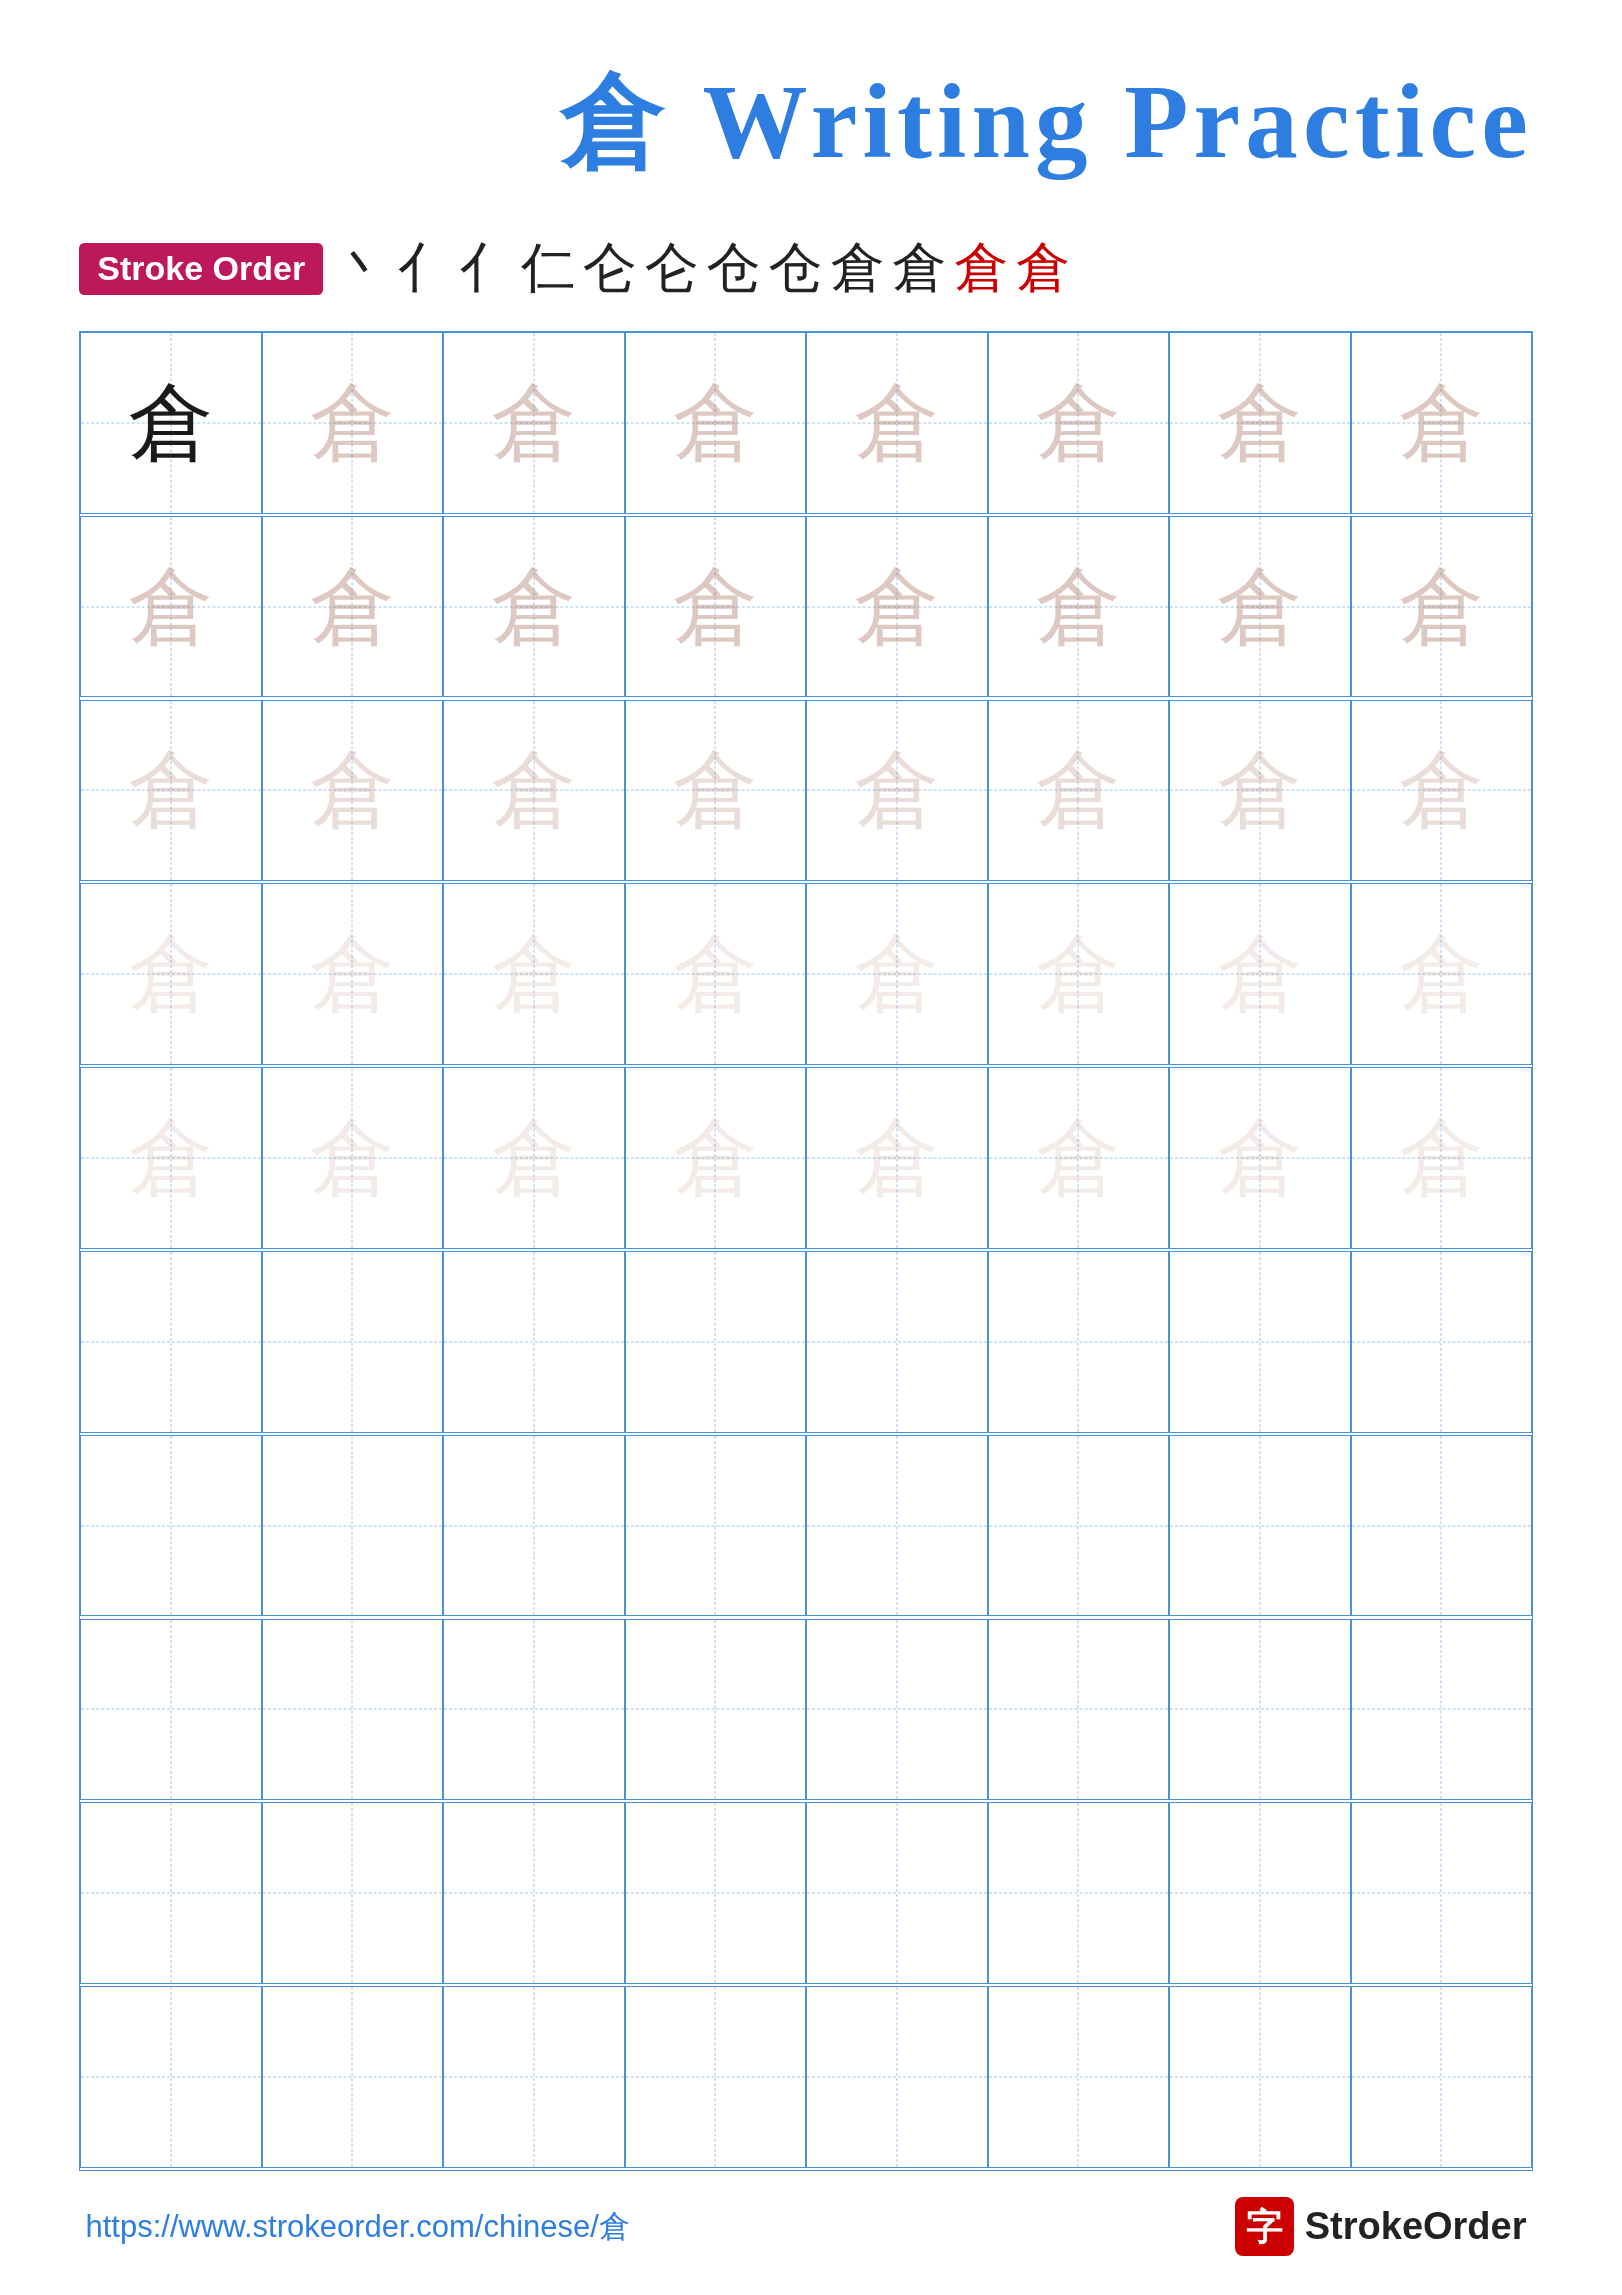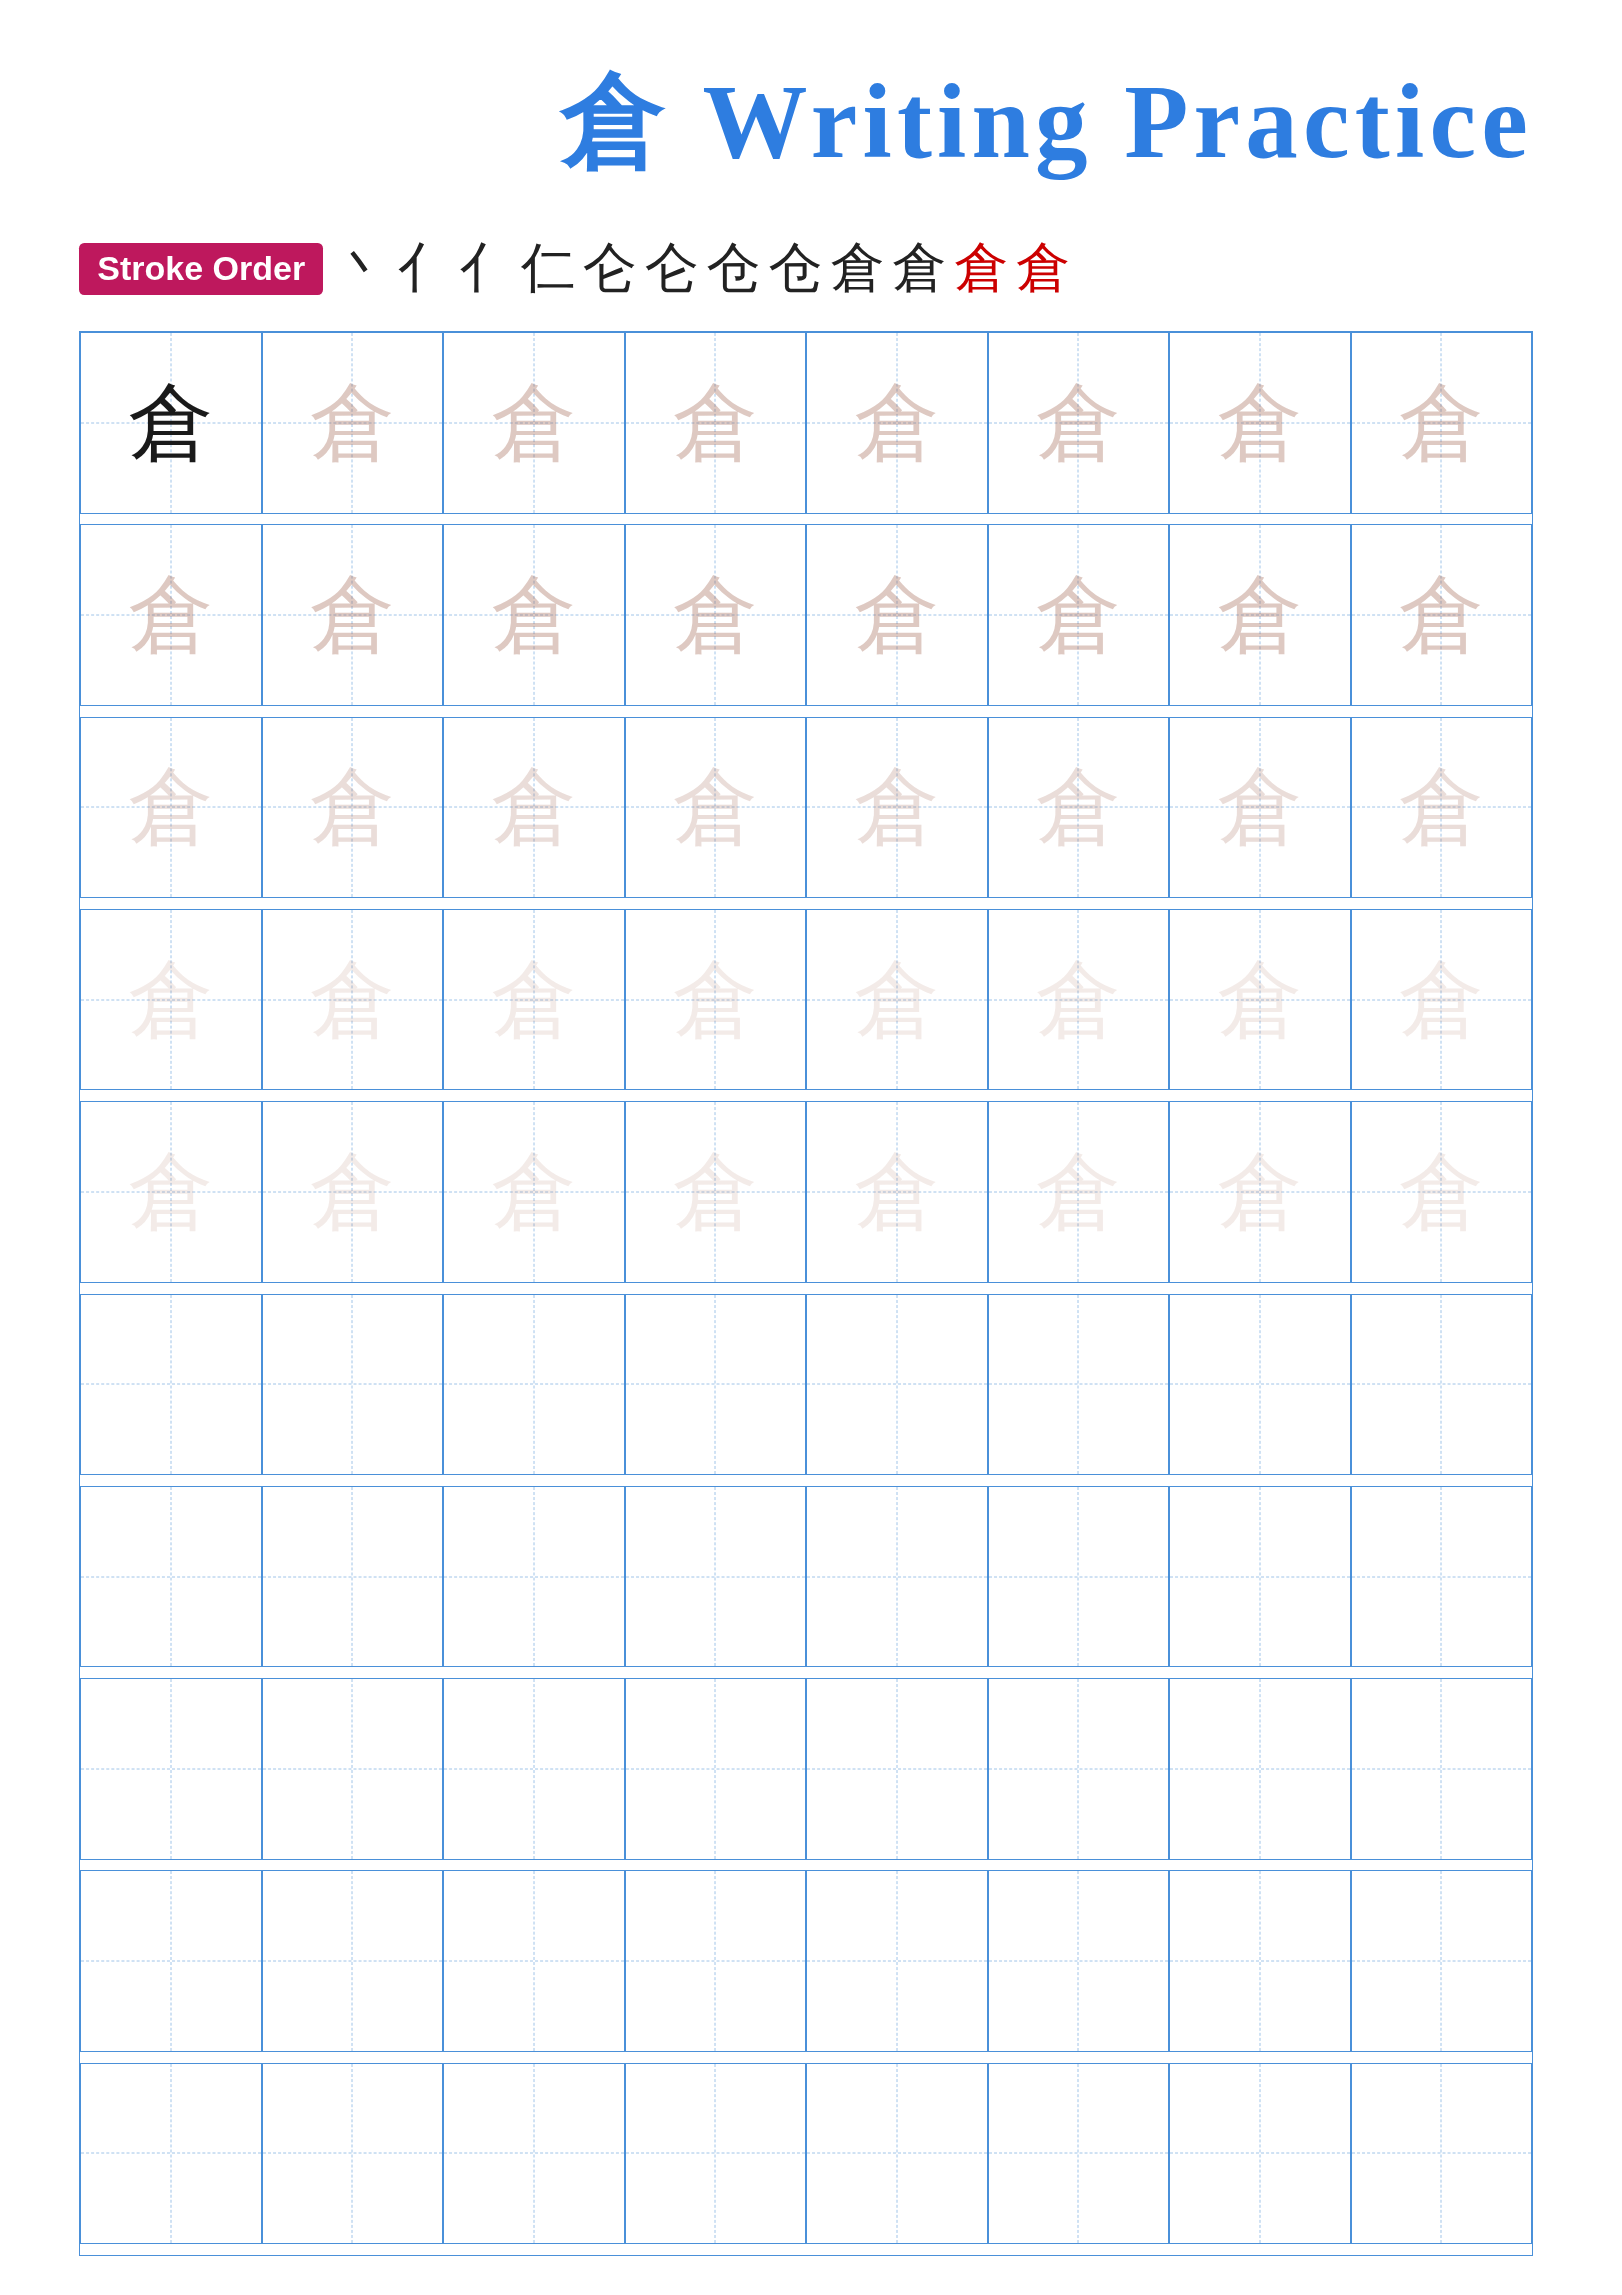--- a/index.html
+++ b/index.html
@@ -377,15 +377,22 @@
         <div class="grid-cell"></div>
         <div class="grid-cell"></div>
         <div class="grid-cell"></div>
         <div class="grid-cell"></div>
         <div class="grid-cell"></div>
         <div class="grid-cell"></div>
         <div class="grid-cell"></div>
       </div>
   </div>
 
+  <div class="footer">
+    <a class="footer-url">https://www.strokeorder.com/chinese/倉</a>
+    <div class="footer-logo">
+      <div class="footer-logo-icon">字</div>
+      <div class="footer-logo-text">StrokeOrder</div>
+    </div>
+  </div>
 
 </div>
 
 
 </body></html>

